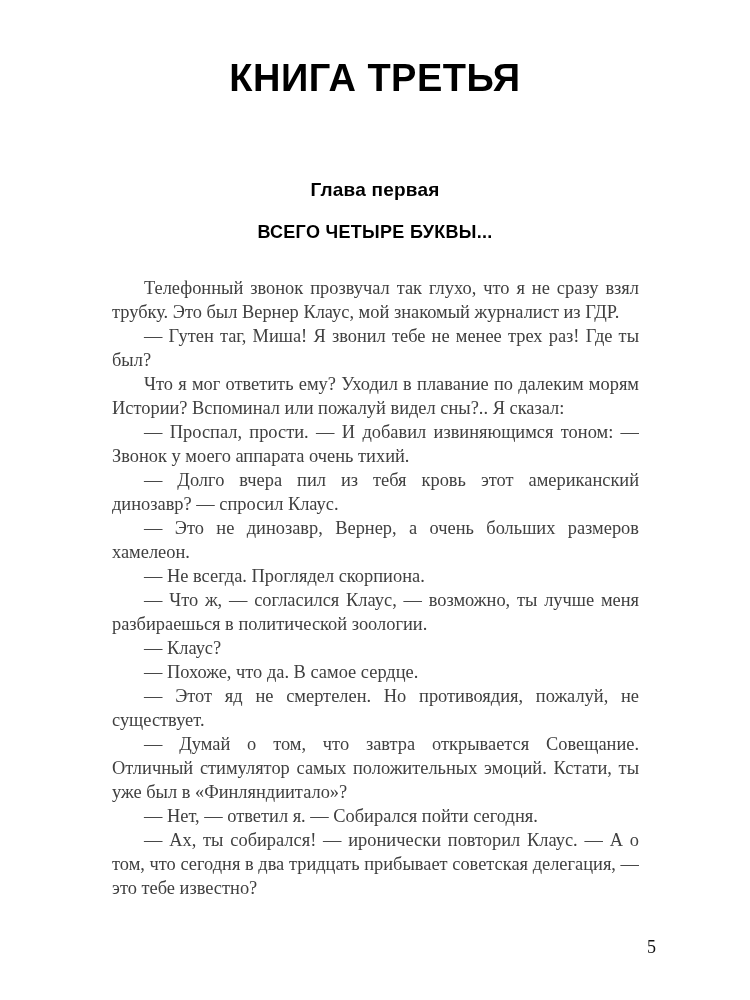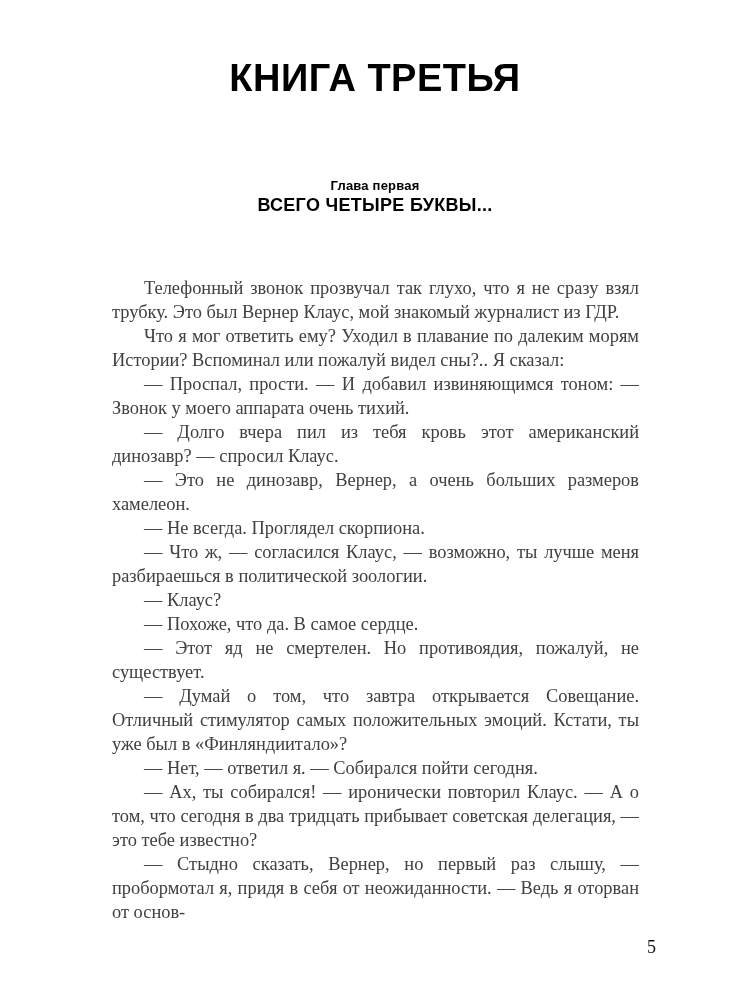--- a/index.html
+++ b/index.html
@@ -37,30 +37,30 @@
     position: absolute;
     left: 0;
     right: 0;
     top: 178px;
     text-align: center;
     font-family: "Liberation Sans", "DejaVu Sans", sans-serif;
     color: #000000;
   }
   .chapter-number {
     font-weight: 700;
-    font-size: 13px;
+    font-size: 19px;
     line-height: 1.25;
     letter-spacing: 0.2px;
   }
   .chapter-name {
     font-weight: 700;
     font-size: 18px;
     line-height: 1.25;
     letter-spacing: 0.3px;
-    margin-top: 0;
+    margin-top: 19px;
   }
 
   
   .body-text {
     position: absolute;
     left: 112px;
     top: 236px;
     width: 527px;
     font-family: "Liberation Serif", "DejaVu Serif", serif;
     font-size: 18.4px;
@@ -94,30 +94,30 @@
 
   <div class="book-title">КНИГА ТРЕТЬЯ</div>
 
   <div class="chapter-head">
     <div class="chapter-number">Глава первая</div>
     <div class="chapter-name">ВСЕГО ЧЕТЫРЕ БУКВЫ...</div>
   </div>
 
   <div class="body-text">
       <p>Телефонный звонок прозвучал так глухо, что я не сразу взял трубку. Это был Вернер Клаус, мой знакомый журналист из ГДР.</p>
+      <p>— Гутен таг, Миша! Я звонил тебе не менее трех раз! Где ты был?</p>
       <p>Что я мог ответить ему? Уходил в плавание по далеким морям Истории? Вспоминал или пожалуй видел сны?.. Я сказал:</p>
       <p>— Проспал, прости. — И добавил извиняющимся тоном: — Звонок у моего аппарата очень тихий.</p>
       <p>— Долго вчера пил из тебя кровь этот американский динозавр? — спросил Клаус.</p>
       <p>— Это не динозавр, Вернер, а очень больших размеров хамелеон.</p>
       <p>— Не всегда. Проглядел скорпиона.</p>
       <p>— Что ж, — согласился Клаус, — возможно, ты лучше меня разбираешься в политической зоологии.</p>
       <p>— Клаус?</p>
       <p>— Похоже, что да. В самое сердце.</p>
       <p>— Этот яд не смертелен. Но противоядия, пожалуй, не существует.</p>
       <p>— Думай о том, что завтра открывается Совещание. Отличный стимулятор самых положительных эмоций. Кстати, ты уже был в «Финляндиитало»?</p>
       <p>— Нет, — ответил я. — Собирался пойти сегодня.</p>
       <p>— Ах, ты собирался! — иронически повторил Клаус. — А о том, что сегодня в два тридцать прибывает советская делегация, — это тебе известно?</p>
-      <p>— Стыдно сказать, Вернер, но первый раз слышу, — пробормотал я, придя в себя от неожиданности. — Ведь я оторван от основ-</p>
     </div>
 
   <div class="folio">5</div>
 
 </div>
 
 </body></html>

